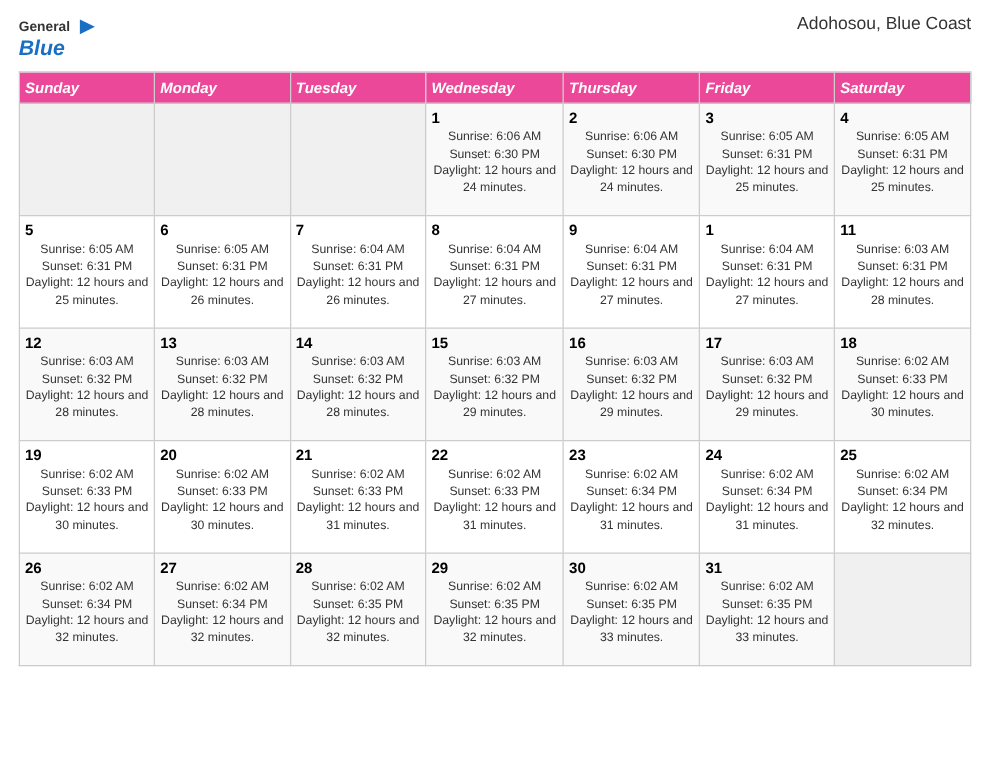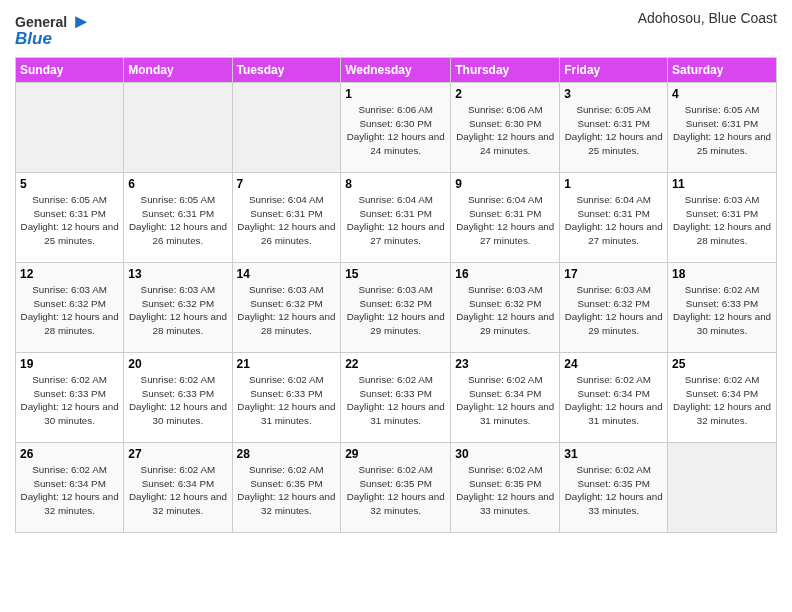--- a/index.html
+++ b/index.html
@@ -41,22 +41,23 @@
     .location-title {
       font-size: 14px;
       color: #333;
     }
     .calendar {
       width: 100%;
       border-collapse: collapse;
       font-size: 10.5px;
     }
     .calendar thead tr {
-      background-color: #d946ef;
+      background-color: #ec4899;
       color: #fff;
+      font-style: italic;
     }
     .calendar thead th {
       padding: 5px 4px;
       text-align: left;
       font-size: 12px;
       font-weight: bold;
       border: 1px solid #ccc;
     }
     .calendar tbody td {
       vertical-align: top;
@@ -87,21 +88,21 @@
       background: #f0f0f0 !important;
     }
   </style>
 </head>
 <body>
 
 <div class="container">
   <div class="header-area">
     <div class="logo">
       <div class="logo-line">
-        <span style="font-size:14px;font-weight:bold;color:#333;">General</span>
+        <span style="font-size:11px;font-weight:bold;color:#333;">General</span>
         <span style="color:#1a6fc4;font-size:20px;margin-left:2px;">►</span>
       </div>
       <div style="font-size:17px;font-weight:bold;color:#1a6fc4;margin-top:-4px;font-style:italic;">Blue</div>
     </div>
     <div class="title-area">
       <div class="location-title">Adohosou, Blue Coast</div>
     </div>
   </div>
 
   <table class="calendar">

